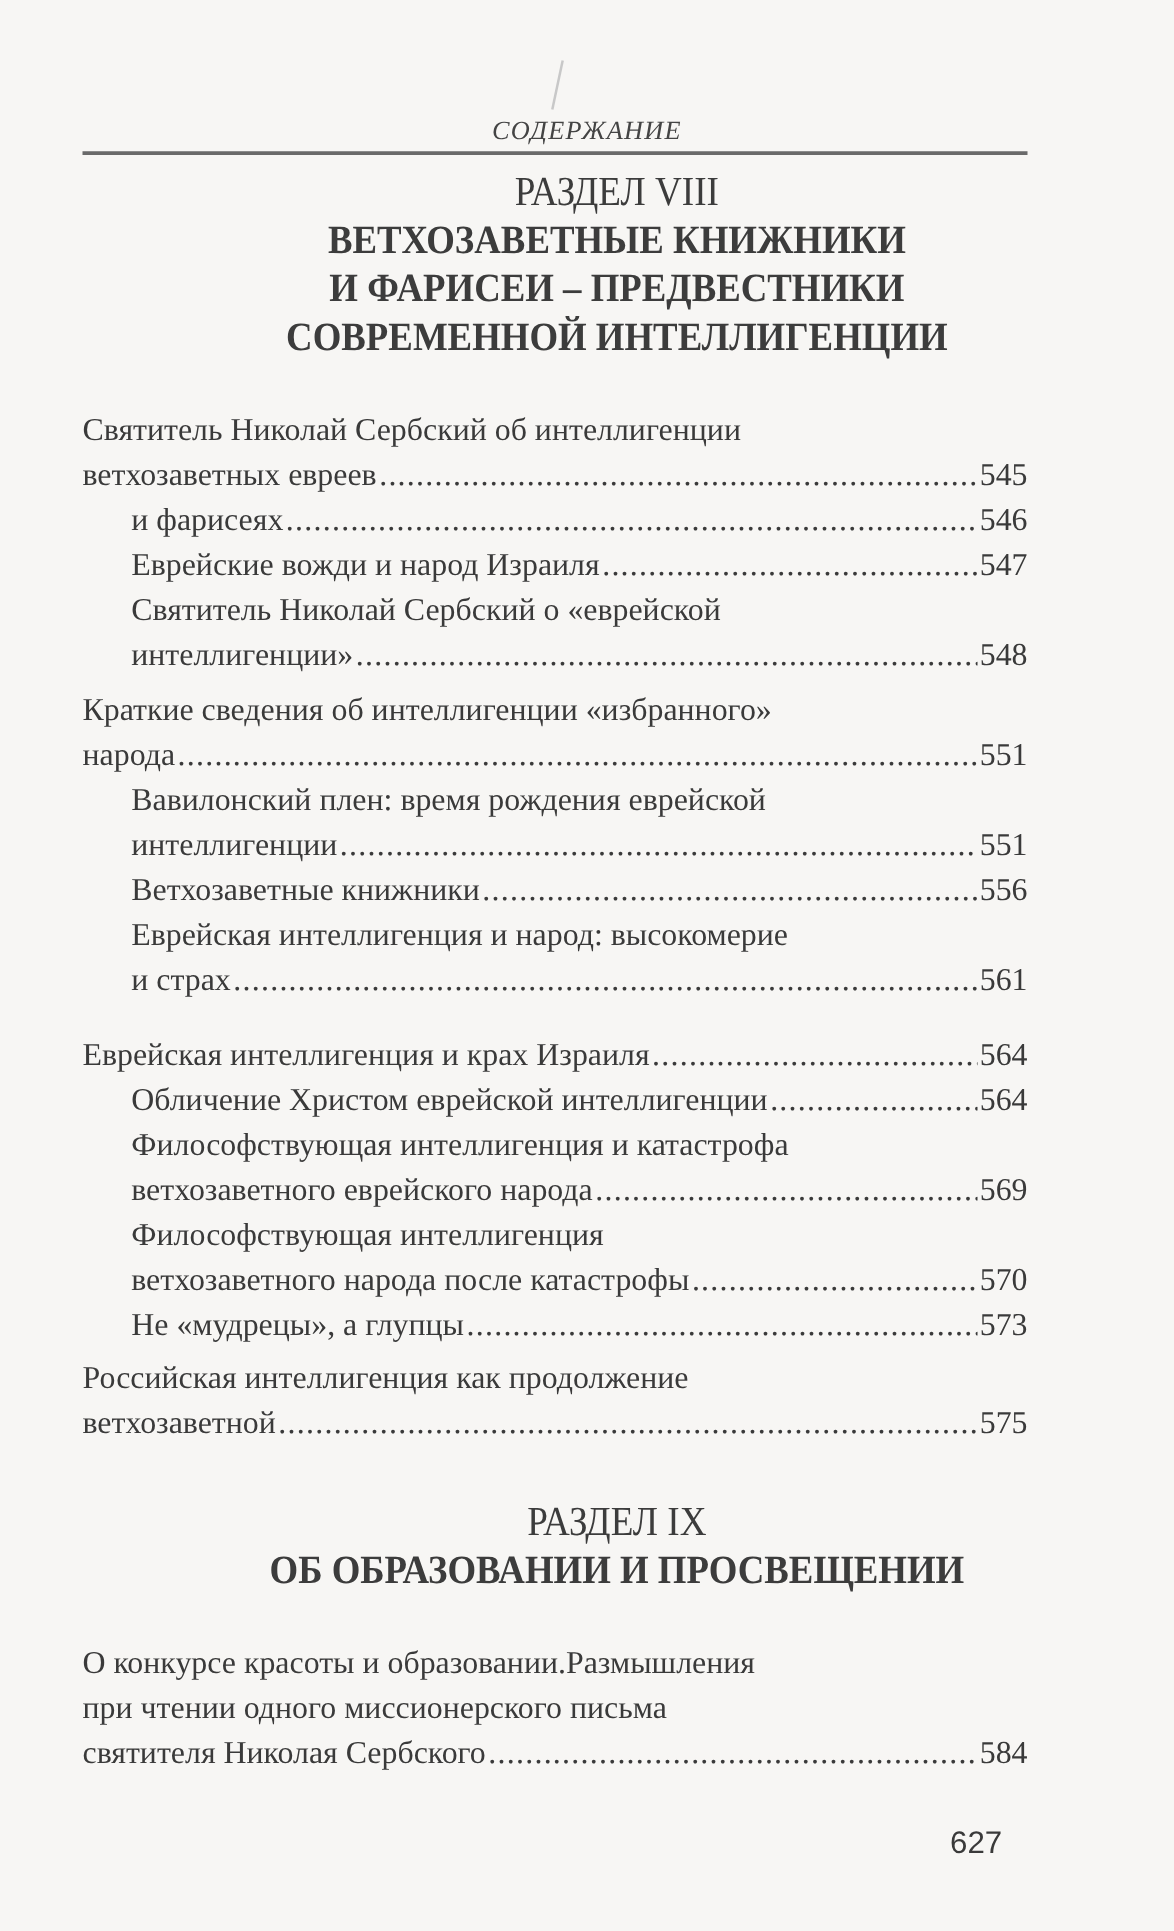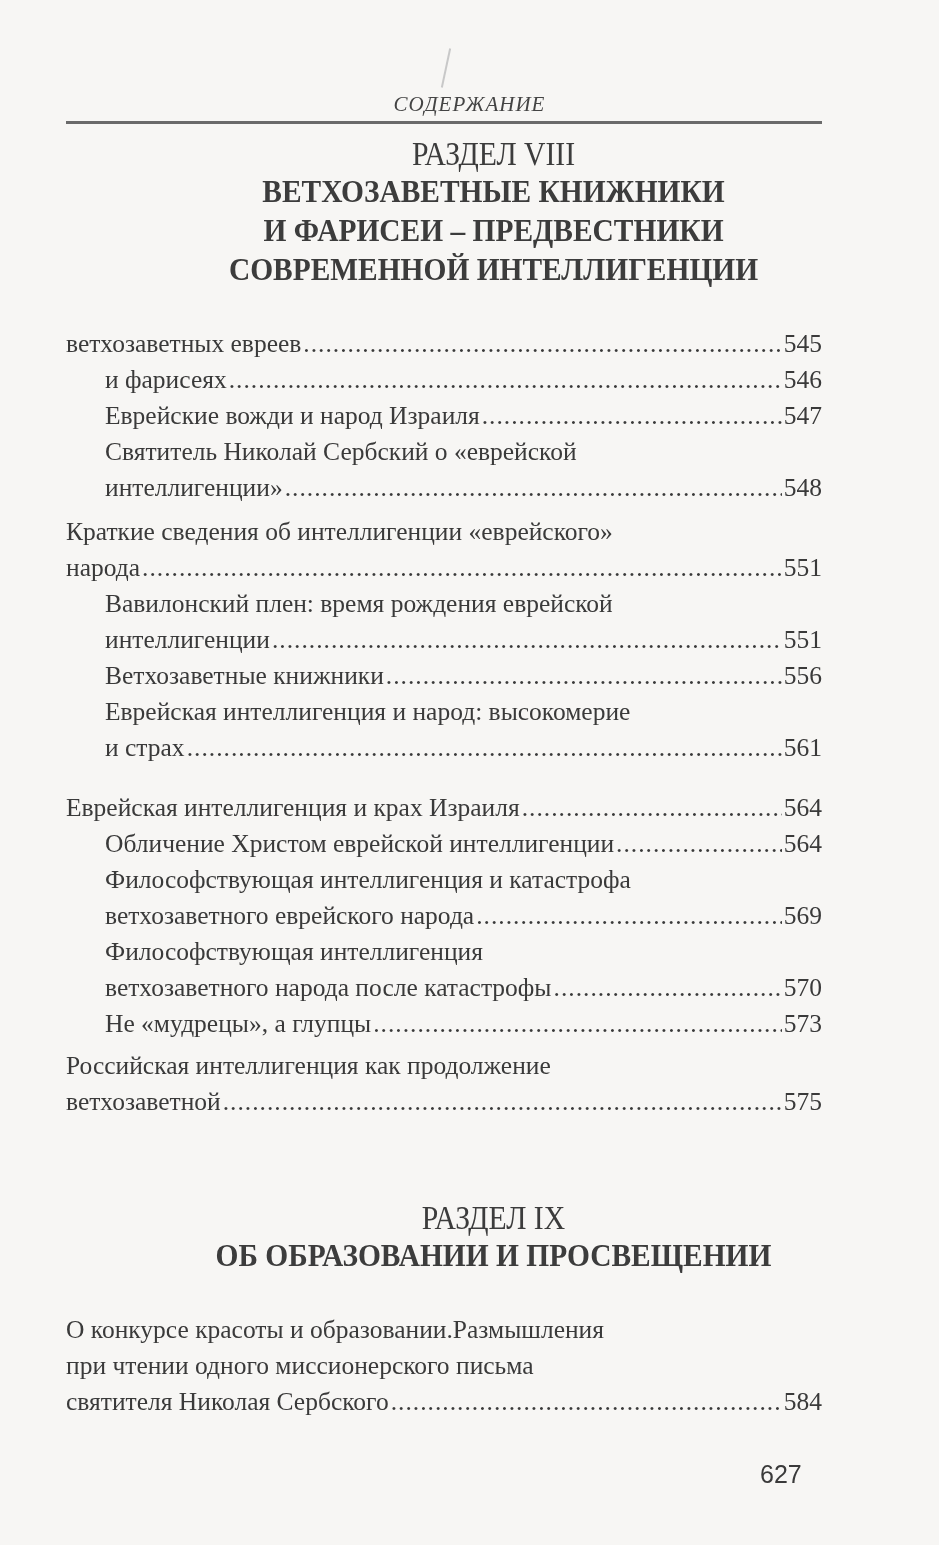--- a/index.html
+++ b/index.html
@@ -53,20 +53,21 @@
 
   <div class="section-head" style="top:136px;">
     <div class="section-num">РАЗДЕЛ VIII</div>
     <div class="section-title">ВЕТХОЗАВЕТНЫЕ КНИЖНИКИ</div>
     <div class="section-title">И ФАРИСЕИ – ПРЕДВЕСТНИКИ</div>
     <div class="section-title">СОВРЕМЕННОЙ ИНТЕЛЛИГЕНЦИИ</div>
   </div>
 
   <div class="toc" id="toc0" style="top:326px;">
       <div class="entry">
+        <span class="line">Святитель Николай Сербский об интеллигенции</span>
         <span class="last">
           <span class="txt">ветхозаветных евреев</span>
           <span class="dots">........................................................................................................................................................................................................</span>
           <span class="pg">545</span>
         </span>
       </div>
       <div class="entry lvl2">
         <span class="last">
           <span class="txt">и фарисеях</span>
           <span class="dots">........................................................................................................................................................................................................</span>
@@ -82,21 +83,21 @@
       </div>
       <div class="entry lvl2">
         <span class="line">Святитель Николай Сербский о «еврейской</span>
         <span class="last">
           <span class="txt">интеллигенции»</span>
           <span class="dots">........................................................................................................................................................................................................</span>
           <span class="pg">548</span>
         </span>
       </div>
       <div class="entry" style="margin-top: 8px;">
-        <span class="line">Краткие сведения об интеллигенции «еврейского»</span>
+        <span class="line">Краткие сведения об интеллигенции «избранного»</span>
         <span class="last">
           <span class="txt">народа</span>
           <span class="dots">........................................................................................................................................................................................................</span>
           <span class="pg">551</span>
         </span>
       </div>
       <div class="entry lvl2">
         <span class="line">Вавилонский плен: время рождения еврейской</span>
         <span class="last">
           <span class="txt">интеллигенции</span>

